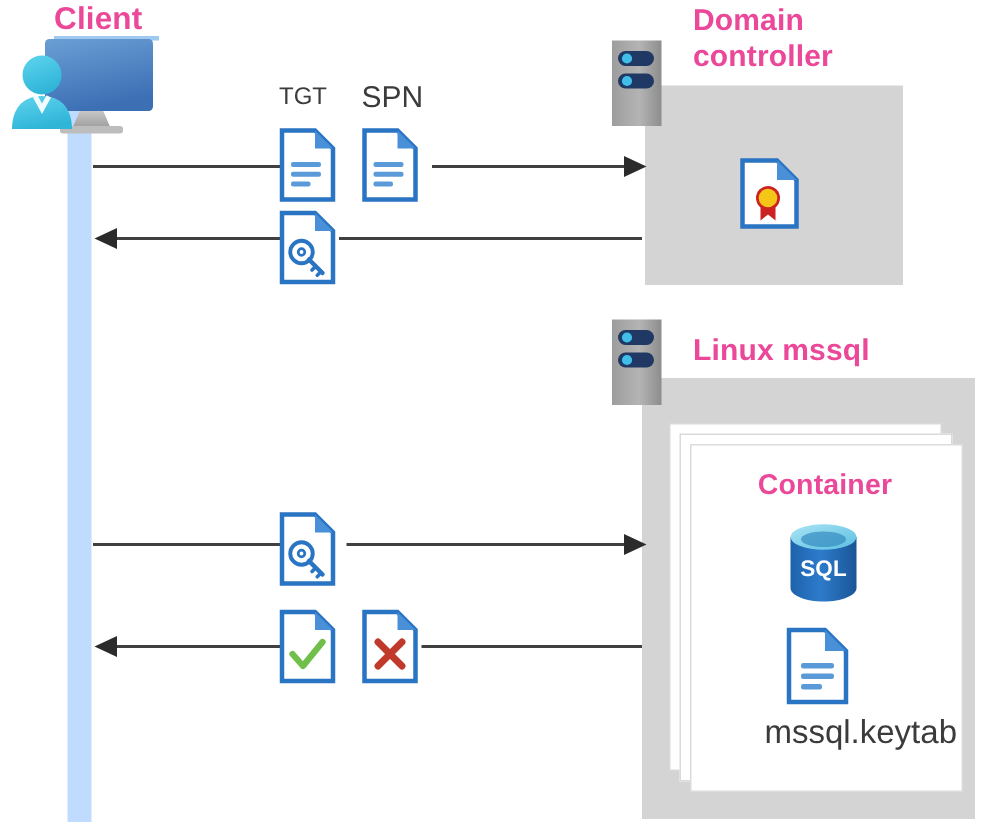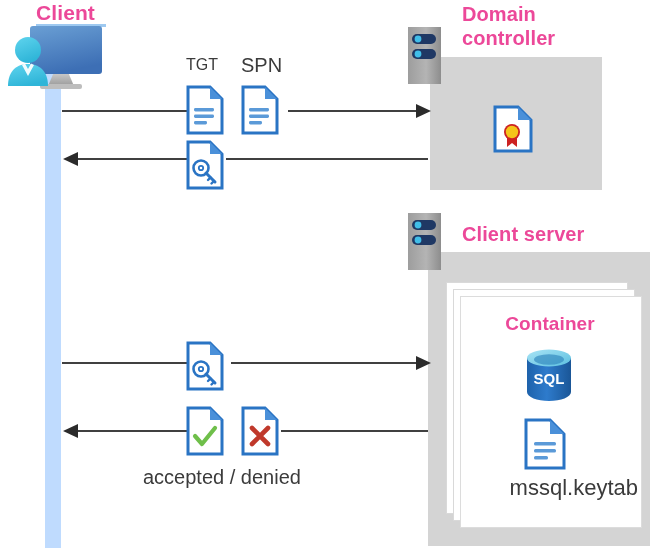--- a/index.html
+++ b/index.html
@@ -137,21 +137,21 @@
   <div class="abs" style="left:408px; top:213px; width:40px; height:57px;">
     <svg width="40" height="57" viewBox="0 0 40 57">
       <rect x="0" y="0" width="33" height="57" fill="url(#srvGrad1)"></rect>
       <rect x="4" y="7" width="24" height="10" rx="5" fill="#1f3864"></rect>
       <circle cx="10" cy="12" r="3.4" fill="#41bee8"></circle>
       <rect x="4" y="22" width="24" height="10" rx="5" fill="#1f3864"></rect>
       <circle cx="10" cy="27" r="3.4" fill="#41bee8"></circle>
     </svg>
   </div>
 
-  <div class="abs title-bold" style="left:462px; top:222px; font-size:20px; line-height:24px;">Client server</div>
+  <div class="abs title-bold" style="left:462px; top:222px; font-size:20px; line-height:24px;">Linux mssql</div>
 
   <div class="abs card" style="left:446px; top:282px; width:180px; height:230px;"></div>
   <div class="abs card" style="left:453px; top:289px; width:180px; height:230px;"></div>
   <div class="abs card-front" style="left:460px; top:296px; width:180px; height:230px;"></div>
 
   <div class="abs title-bold" style="left:460px; top:313px; width:180px; text-align:center; font-size:19px; line-height:22px;">Container</div>
 
   <div class="abs" style="left:523px; top:348px; width:52px; height:54px;">
     <svg width="52" height="54" viewBox="0 0 52 54">
       <defs>
@@ -272,15 +272,14 @@
   </div>
 
   <div class="abs" style="left:241px; top:406px; width:38px; height:50px;">
     <svg width="38" height="50" viewBox="0 0 38 50">
       <path d="M2 2 L24 2 L36 14 L36 48 L2 48 Z" fill="#ffffff" stroke="#2a74c4" stroke-width="3"></path>
       <path d="M24 2 L36 14 L24 14 Z" fill="#4a90d9"></path>
       <path d="M11 22 L27 38 M27 22 L11 38" fill="none" stroke="#c0392b" stroke-width="4.6" stroke-linecap="round"></path>
     </svg>
   </div>
 
-  <div class="abs label-plain" style="left:143px; top:465px; font-size:20px; line-height:24px;">accepted / denied</div>
 
 </div>
 
 </body></html>

